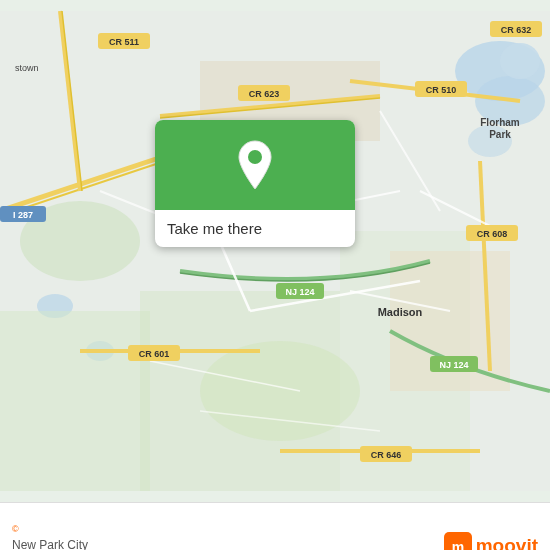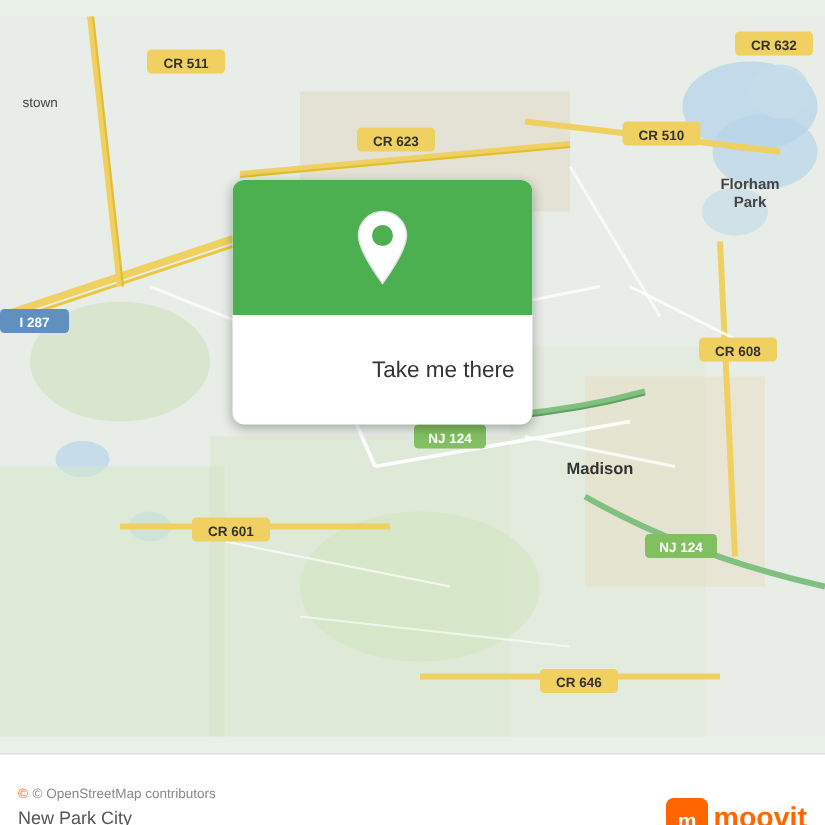--- a/index.html
+++ b/index.html
@@ -48,25 +48,25 @@
       justify-content: center;
       position: relative;
     }
 
     #location-pin {
       width: 44px;
       height: 52px;
     }
 
     #card-label {
-      padding: 28px 12px;
+      padding: 10px 12px;
       font-size: 15px;
       font-weight: 500;
       color: #333;
-      text-align: right;
+      text-align: left;
     }
 
     
     #bottom-bar {
       width: 550px;
       height: 70px;
       background: white;
       border-top: 1px solid #ddd;
       display: flex;
       flex-direction: column;
@@ -222,21 +222,20 @@
         <circle cx="22" cy="18" r="7" fill="#4CAF50"></circle>
       </svg>
     </div>
     <div id="card-label">Take me there</div>
   </div>
 </div>
 
 <div id="bottom-bar">
   <div id="copyright-line">
     <span id="osm-logo">©</span>
-    <span>© OpenStreetMap contributors</span>
   </div>
   <div id="place-subtitle">New Park City</div>
 
   <div id="moovit-logo">
 
     <svg id="moovit-icon" viewBox="0 0 28 28" xmlns="http://www.w3.org/2000/svg">
       <rect width="28" height="28" rx="5" fill="#ff6600"></rect>
       <text x="14" y="20" font-size="14" font-weight="bold" text-anchor="middle" fill="white">m</text>
     </svg>
     <span id="moovit-text">moovit</span>

